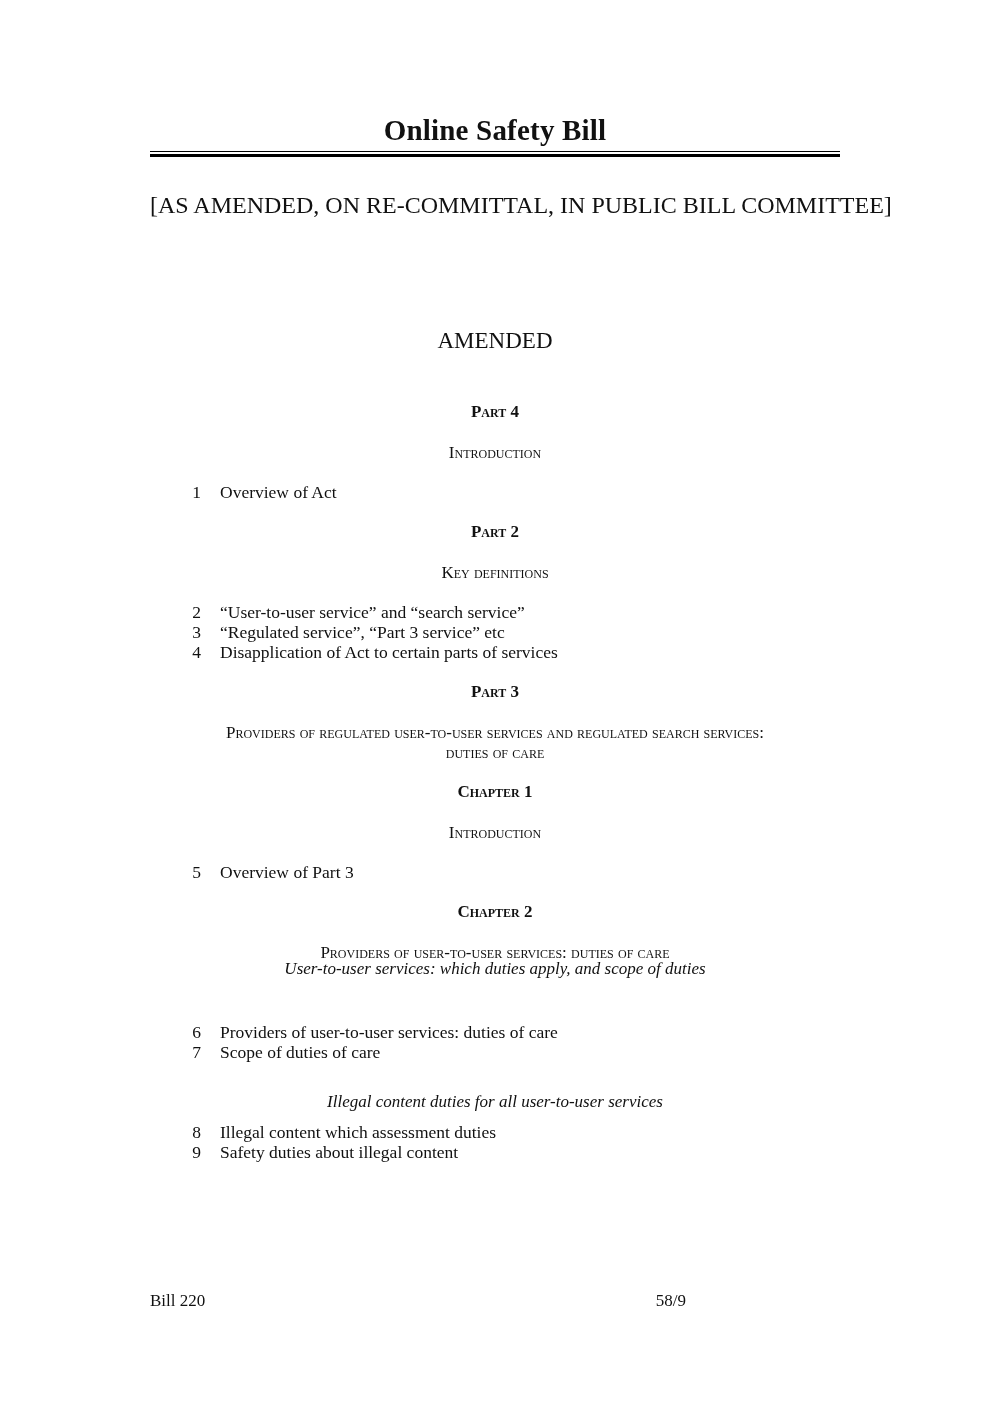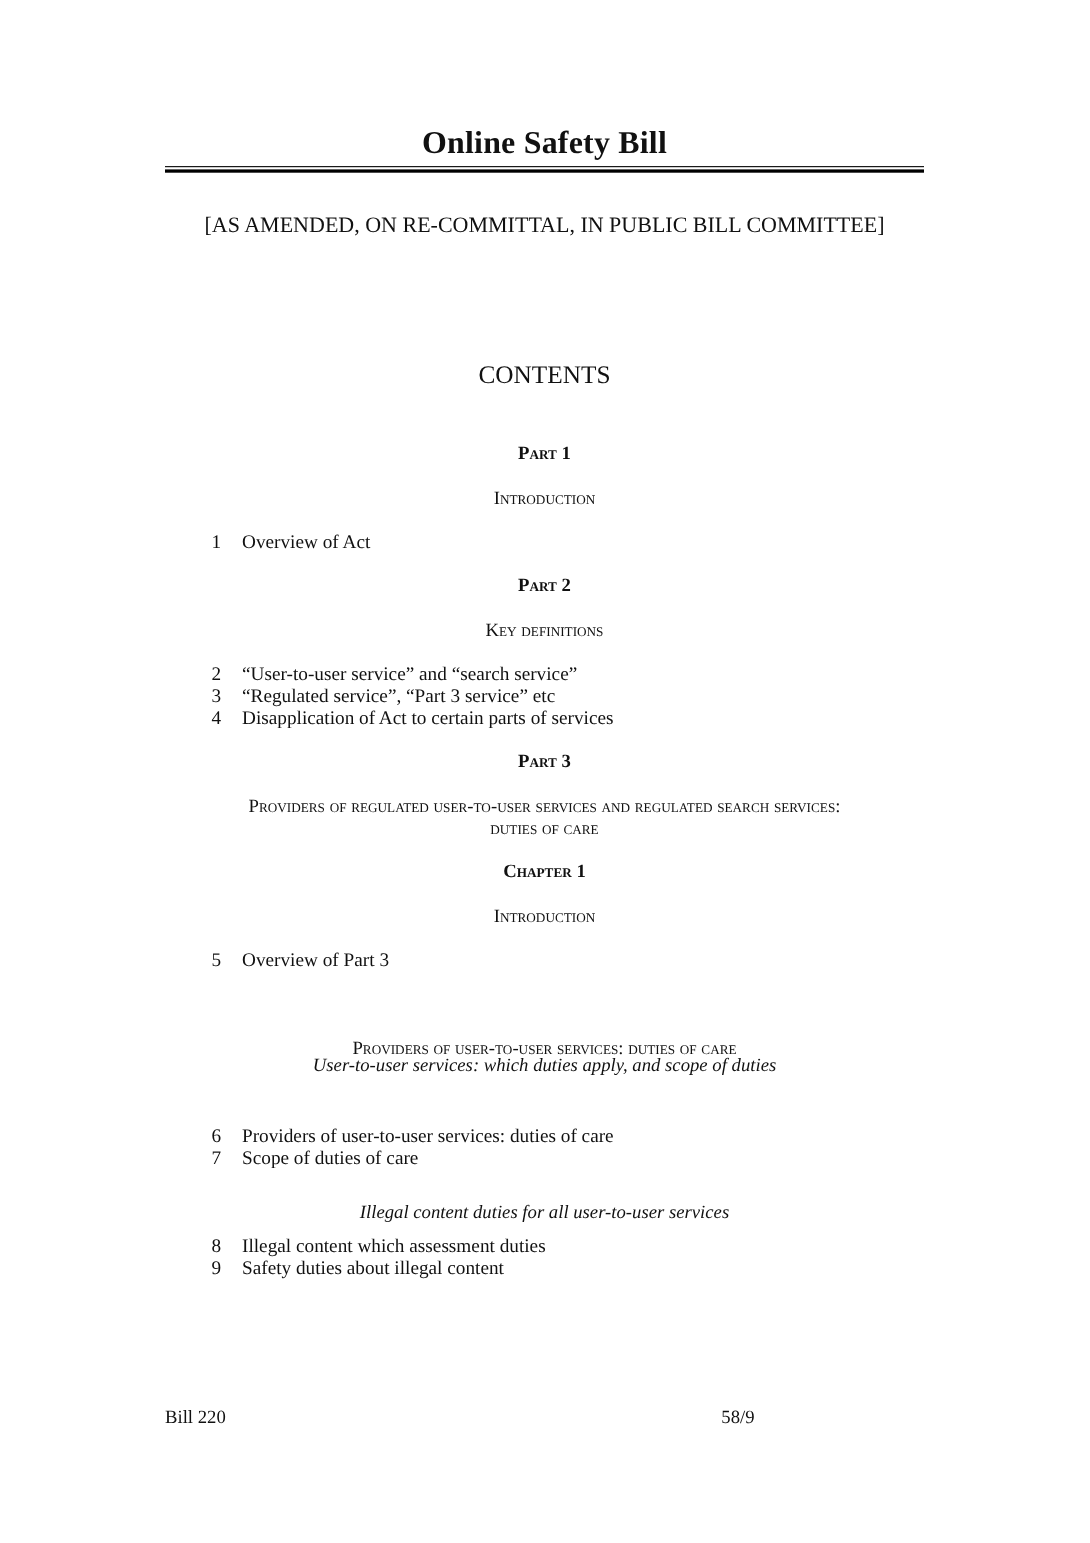--- a/index.html
+++ b/index.html
@@ -13,21 +13,21 @@
       position: relative;
       overflow: hidden;
       font-family: "Liberation Serif", "DejaVu Serif", serif;
       color: #111111;
     }
     .page {
       position: absolute;
       left: 0; top: 0;
       width: 837px; height: 1403px;
     }
-    .abs { position: absolute; }
+    .abs { position: absolute; margin-top: 12px; }
     .center-line {
       position: absolute;
       left: 150px;
       width: 690px;
       text-align: center;
       white-space: nowrap;
     }
     .title {
       top: 112px;
       font-size: 29px;
@@ -46,21 +46,21 @@
     .rule-thick {
       position: absolute;
       left: 150px;
       width: 690px;
       top: 154px;
       height: 3px;
       background: #000;
     }
     .status {
       top: 192px;
-      font-size: 20px;
+      font-size: 24px;
       line-height: 26px;
     }
     .contents-heading {
       top: 326px;
       font-size: 23px;
       line-height: 30px;
     }
     .part-heading {
       font-size: 17px;
       font-weight: bold;
@@ -112,23 +112,23 @@
 </head>
 <body>
 
 <div class="page">
 
   <div class="center-line title">Online Safety Bill</div>
   <div class="rule-thin"></div>
   <div class="rule-thick"></div>
   <div class="center-line status">[AS AMENDED, ON RE-COMMITTAL, IN PUBLIC BILL COMMITTEE]</div>
 
-  <div class="center-line contents-heading">CONTENTS</div>
+  <div class="center-line contents-heading">AMENDED</div>
 
-  <div class="center-line part-heading" style="top:401px;">Part 1</div>
+  <div class="center-line part-heading" style="top:401px;">Part 4</div>
   <div class="center-line section-heading" style="top:443px;">Introduction</div>
   <div class="entry" style="top:482px;">
     <span class="num">1</span>
     <span class="text">Overview of Act</span>
   </div>
 
   <div class="center-line part-heading" style="top:521px;">Part 2</div>
   <div class="center-line section-heading" style="top:563px;">Key definitions</div>
   <div class="entry" style="top:602px;">
     <span class="num">2</span>
@@ -147,20 +147,21 @@
   <div class="center-line section-heading" style="top:743px;">duties of care</div>
   <div class="center-line section-heading" style="top:723px;">Providers of regulated user-to-user services and regulated search services:</div>
 
   <div class="center-line part-heading" style="top:781px;">Chapter 1</div>
   <div class="center-line section-heading" style="top:823px;">Introduction</div>
   <div class="entry" style="top:862px;">
     <span class="num">5</span>
     <span class="text">Overview of Part 3</span>
   </div>
 
+  <div class="center-line part-heading" style="top:901px;">Chapter 2</div>
   <div class="center-line section-heading" style="top:943px;">Providers of user-to-user services: duties of care</div>
 
   <div class="center-line italic-heading" style="top:958px;">User-to-user services: which duties apply, and scope of duties</div>
   <div class="entry" style="top:1022px;">
     <span class="num">6</span>
     <span class="text">Providers of user-to-user services: duties of care</span>
   </div>
   <div class="entry" style="top:1042px;">
     <span class="num">7</span>
     <span class="text">Scope of duties of care</span>

